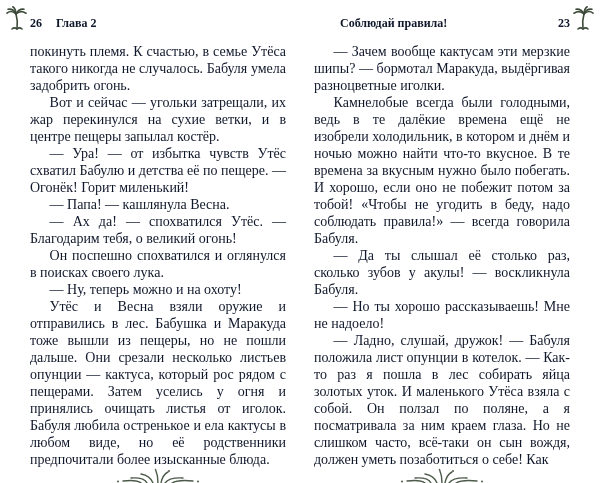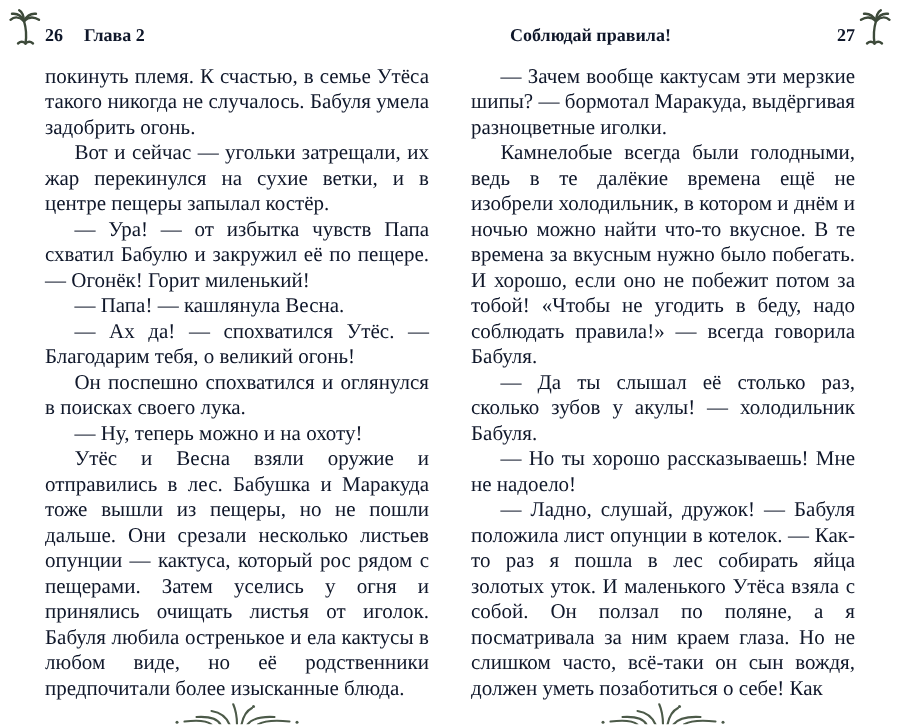--- a/index.html
+++ b/index.html
@@ -106,21 +106,21 @@
 
   <div class="page page-left">
     <div class="page-header">
       <span class="page-num">26</span>
       <span class="running-head">Глава 2</span>
       <span class="page-num"></span>
     </div>
     <div class="text-block">
       <p class="no-indent">покинуть племя. К счастью, в семье Утёса такого никогда не случалось. Бабуля умела задобрить огонь.</p>
       <p>Вот и сейчас — угольки затрещали, их жар перекинулся на сухие ветки, и в центре пещеры запылал костёр.</p>
-      <p>— Ура! — от избытка чувств Папа схватил Бабулю и закружил её по пещере. — Огонёк! Горит миленький!</p>
+      <p>— Ура! — от избытка чувств Утёс схватил Бабулю и детства её по пещере. — Огонёк! Горит миленький!</p>
       <p>— Папа! — кашлянула Весна.</p>
       <p>— Ах да! — спохватился Утёс. — Благодарим тебя, о великий огонь!</p>
       <p>Он поспешно спохватился и оглянулся в поисках своего лука.</p>
       <p>— Ну, теперь можно и на охоту!</p>
       <p>Утёс и Весна взяли оружие и отправились в лес. Бабушка и Маракуда тоже вышли из пещеры, но не пошли дальше. Они срезали несколько листьев опунции — кактуса, который рос рядом с пещерами. Затем уселись у огня и принялись очищать листья от иголок. Бабуля любила остренькое и ела кактусы в любом виде, но её родственники предпочитали более изысканные блюда.</p>
     </div>
     <div class="ornament">
       <svg width="120" height="16" viewBox="0 0 120 16" fill="none" stroke="#4c5a49" stroke-width="1.4" stroke-linecap="round">
         <path d="M60 15 C60 10 59 5 57.5 1.5"></path>
         <path d="M63 15 C64 10 66 6 70 4"></path>
@@ -133,26 +133,26 @@
         <circle cx="100" cy="13.5" r="1" fill="#4c5a49" stroke="none"></circle>
         <circle cx="71" cy="3" r="1" fill="#4c5a49" stroke="none"></circle>
       </svg>
     </div>
   </div>
 
   <div class="page page-right">
     <div class="page-header">
       <span class="page-num"></span>
       <span class="running-head">Соблюдай правила!</span>
-      <span class="page-num">27</span>
+      <span class="page-num">23</span>
     </div>
     <div class="text-block">
       <p>— Зачем вообще кактусам эти мерзкие шипы? — бормотал Маракуда, выдёргивая разноцветные иголки.</p>
       <p>Камнелобые всегда были голодными, ведь в те далёкие времена ещё не изобрели холодильник, в котором и днём и ночью можно найти что-то вкусное. В те времена за вкусным нужно было побегать. И хорошо, если оно не побежит потом за тобой! «Чтобы не угодить в беду, надо соблюдать правила!» — всегда говорила Бабуля.</p>
-      <p>— Да ты слышал её столько раз, сколько зубов у акулы! — холодильник Бабуля.</p>
+      <p>— Да ты слышал её столько раз, сколько зубов у акулы! — воскликнула Бабуля.</p>
       <p>— Но ты хорошо рассказываешь! Мне не надоело!</p>
       <p>— Ладно, слушай, дружок! — Бабуля положила лист опунции в котелок. — Как-то раз я пошла в лес собирать яйца золотых уток. И маленького Утёса взяла с собой. Он ползал по поляне, а я посматривала за ним краем глаза. Но не слишком часто, всё-таки он сын вождя, должен уметь позаботиться о себе! Как</p>
     </div>
     <div class="ornament">
       <svg width="120" height="16" viewBox="0 0 120 16" fill="none" stroke="#4c5a49" stroke-width="1.4" stroke-linecap="round">
         <path d="M60 15 C60 10 59 5 57.5 1.5"></path>
         <path d="M63 15 C64 10 66 6 70 4"></path>
         <path d="M55 15 C53 10 49 7 43 6"></path>
         <path d="M49 15 C47 11 41 9.5 33 10"></path>
         <path d="M43 15 C40 12.5 33 12 25 13"></path>

